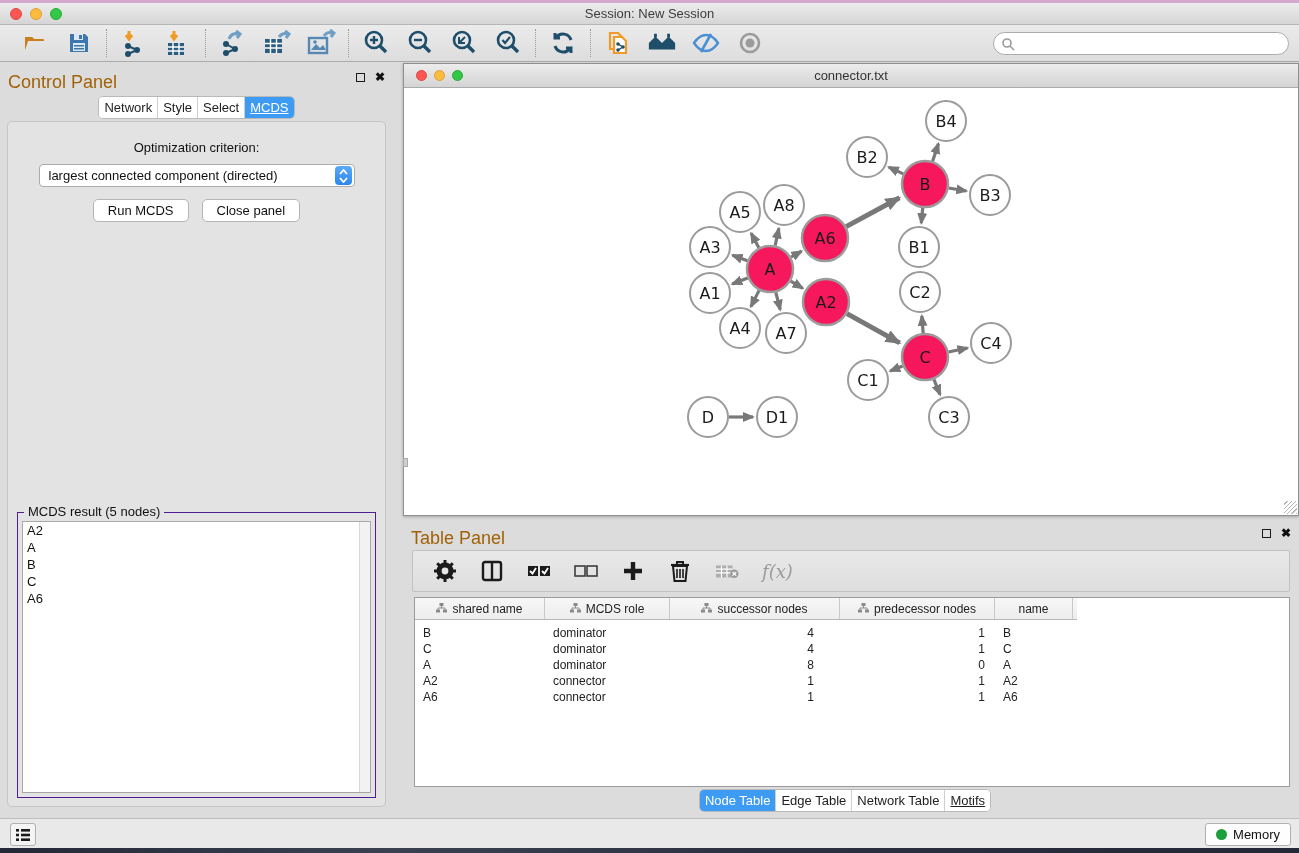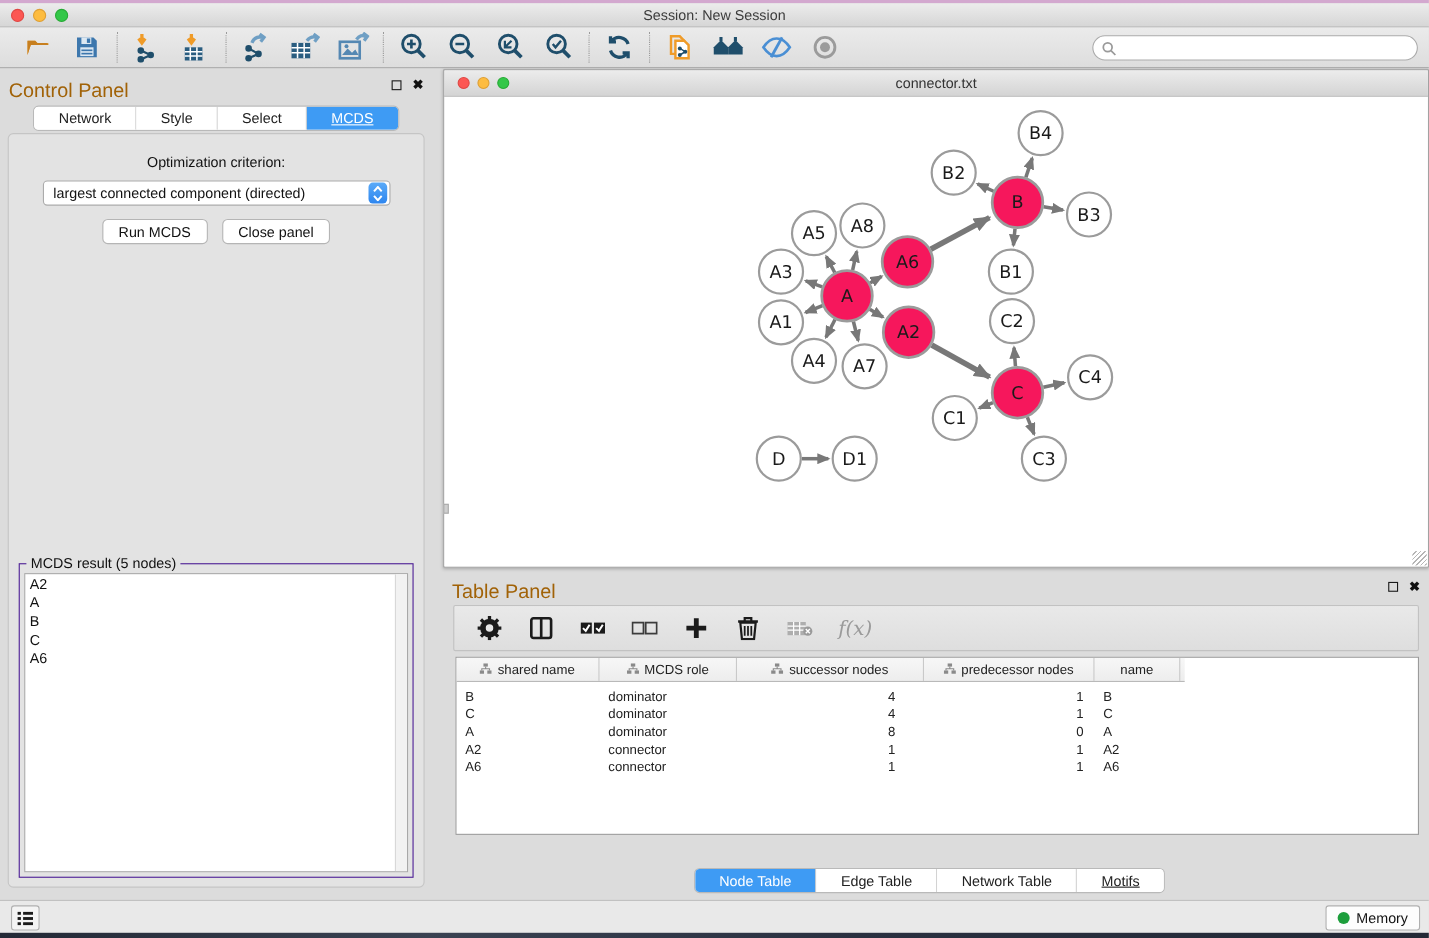--- a/index.html
+++ b/index.html
@@ -32,21 +32,21 @@
   
   .control-panel { position:absolute; left:0; top:65px; width:393px; height:750px; background:#dcdcdc; }
   .panel-head { position:relative; height:28px; }
   .panel-title { position:absolute; left:8px; top:7px; font-size:18px; color:#a16207; }
   .panel-btns { position:absolute; right:8px; top:7px; display:flex; gap:10px; align-items:center; }
   .float-box { width:9px; height:9px; border:1.5px solid #1a1a1a; display:inline-block; }
   .close-x { font-size:12px; font-weight:bold; color:#111; line-height:10px; }
 
   .cp-tabs { position:absolute; left:0; right:0; top:31px; display:flex; justify-content:center; }
   .seg { display:flex; border:1px solid #b9b9b9; border-radius:5px; overflow:hidden; background:#fff; }
-  .seg-btn { font-size:13px; padding:3px 22px; background:#fff; color:#222; border-right:1px solid #cfcfcf; cursor:pointer; }
+  .seg-btn { font-size:13px; padding:3px 5px; background:#fff; color:#222; border-right:1px solid #cfcfcf; cursor:pointer; }
   .seg-btn:last-child { border-right:none;text-decoration:underline; }
   .seg-btn.active { background:#3e9bf4; color:#fff; }
 
   .cp-content { position:absolute; left:7px; right:7px; top:56px; bottom:8px;
     background:#e3e3e3; border:1px solid #c5c5c5; border-radius:5px; }
   .opt-label { text-align:center; margin-top:18px; font-size:13px; color:#111; }
   .dropdown { position:relative; margin:9px auto 0; width:316px; height:23px; background:#fff;
     border:1px solid #ababab; border-radius:4px; display:flex; align-items:center; cursor:pointer; }
   .dropdown .dd-text { flex:1; font-size:13px; padding-left:9px; color:#111; white-space:nowrap; }
   .dd-stepper { width:17px; height:19px; margin-right:2px; background:linear-gradient(#5aaaf8,#2e86ef);
@@ -77,21 +77,21 @@
   .edge-grip { position:absolute; left:-1px; top:370px; width:5px; height:9px; background:#cfcfcf; border:1px solid #aaa; cursor:ew-resize; }
 
   
   .table-panel { position:absolute; left:403px; top:521px; width:896px; height:294px; background:#dcdcdc; }
   .tp-toolbar { position:absolute; left:9px; right:9px; top:29px; height:42px;
     background:linear-gradient(#e9e9e9,#dedede); border:1px solid #c2c2c2; border-radius:2px;
     display:flex; align-items:center; gap:23px; padding-left:20px; }
   .tp-icon { display:flex; align-items:center; justify-content:center; width:24px; height:24px; cursor:pointer; }
   .fx-label { font-family:"DejaVu Serif", serif; font-style:italic; font-size:18px; color:#9a9a9a; cursor:default; }
 
-  .tp-table { position:absolute; left:11px; right:9px; top:76px; height:162px; background:#fff; border:1px solid #9b9b9b; overflow:hidden; }
+  .tp-table { position:absolute; left:11px; right:9px; top:76px; height:190px; background:#fff; border:1px solid #9b9b9b; overflow:hidden; }
   .tbl-header { display:flex; height:22px; border-bottom:1px solid #b9b9b9; background:linear-gradient(#f7f7f7,#ededed); width:662px; }
   .th-cell { display:flex; align-items:center; justify-content:center; gap:5px; font-size:12px; color:#222;
     border-right:1px solid #c9c9c9; position:relative; cursor:pointer; }
   .tbl-body { font-size:12px; }
   .tbl-row { display:flex; height:16px; line-height:16px; cursor:default; }
   .td-cell { overflow:hidden; white-space:nowrap; }
 
   .tp-tabs { position:absolute; left:0; right:12px; bottom:3px; display:flex; justify-content:center; }
 
   

